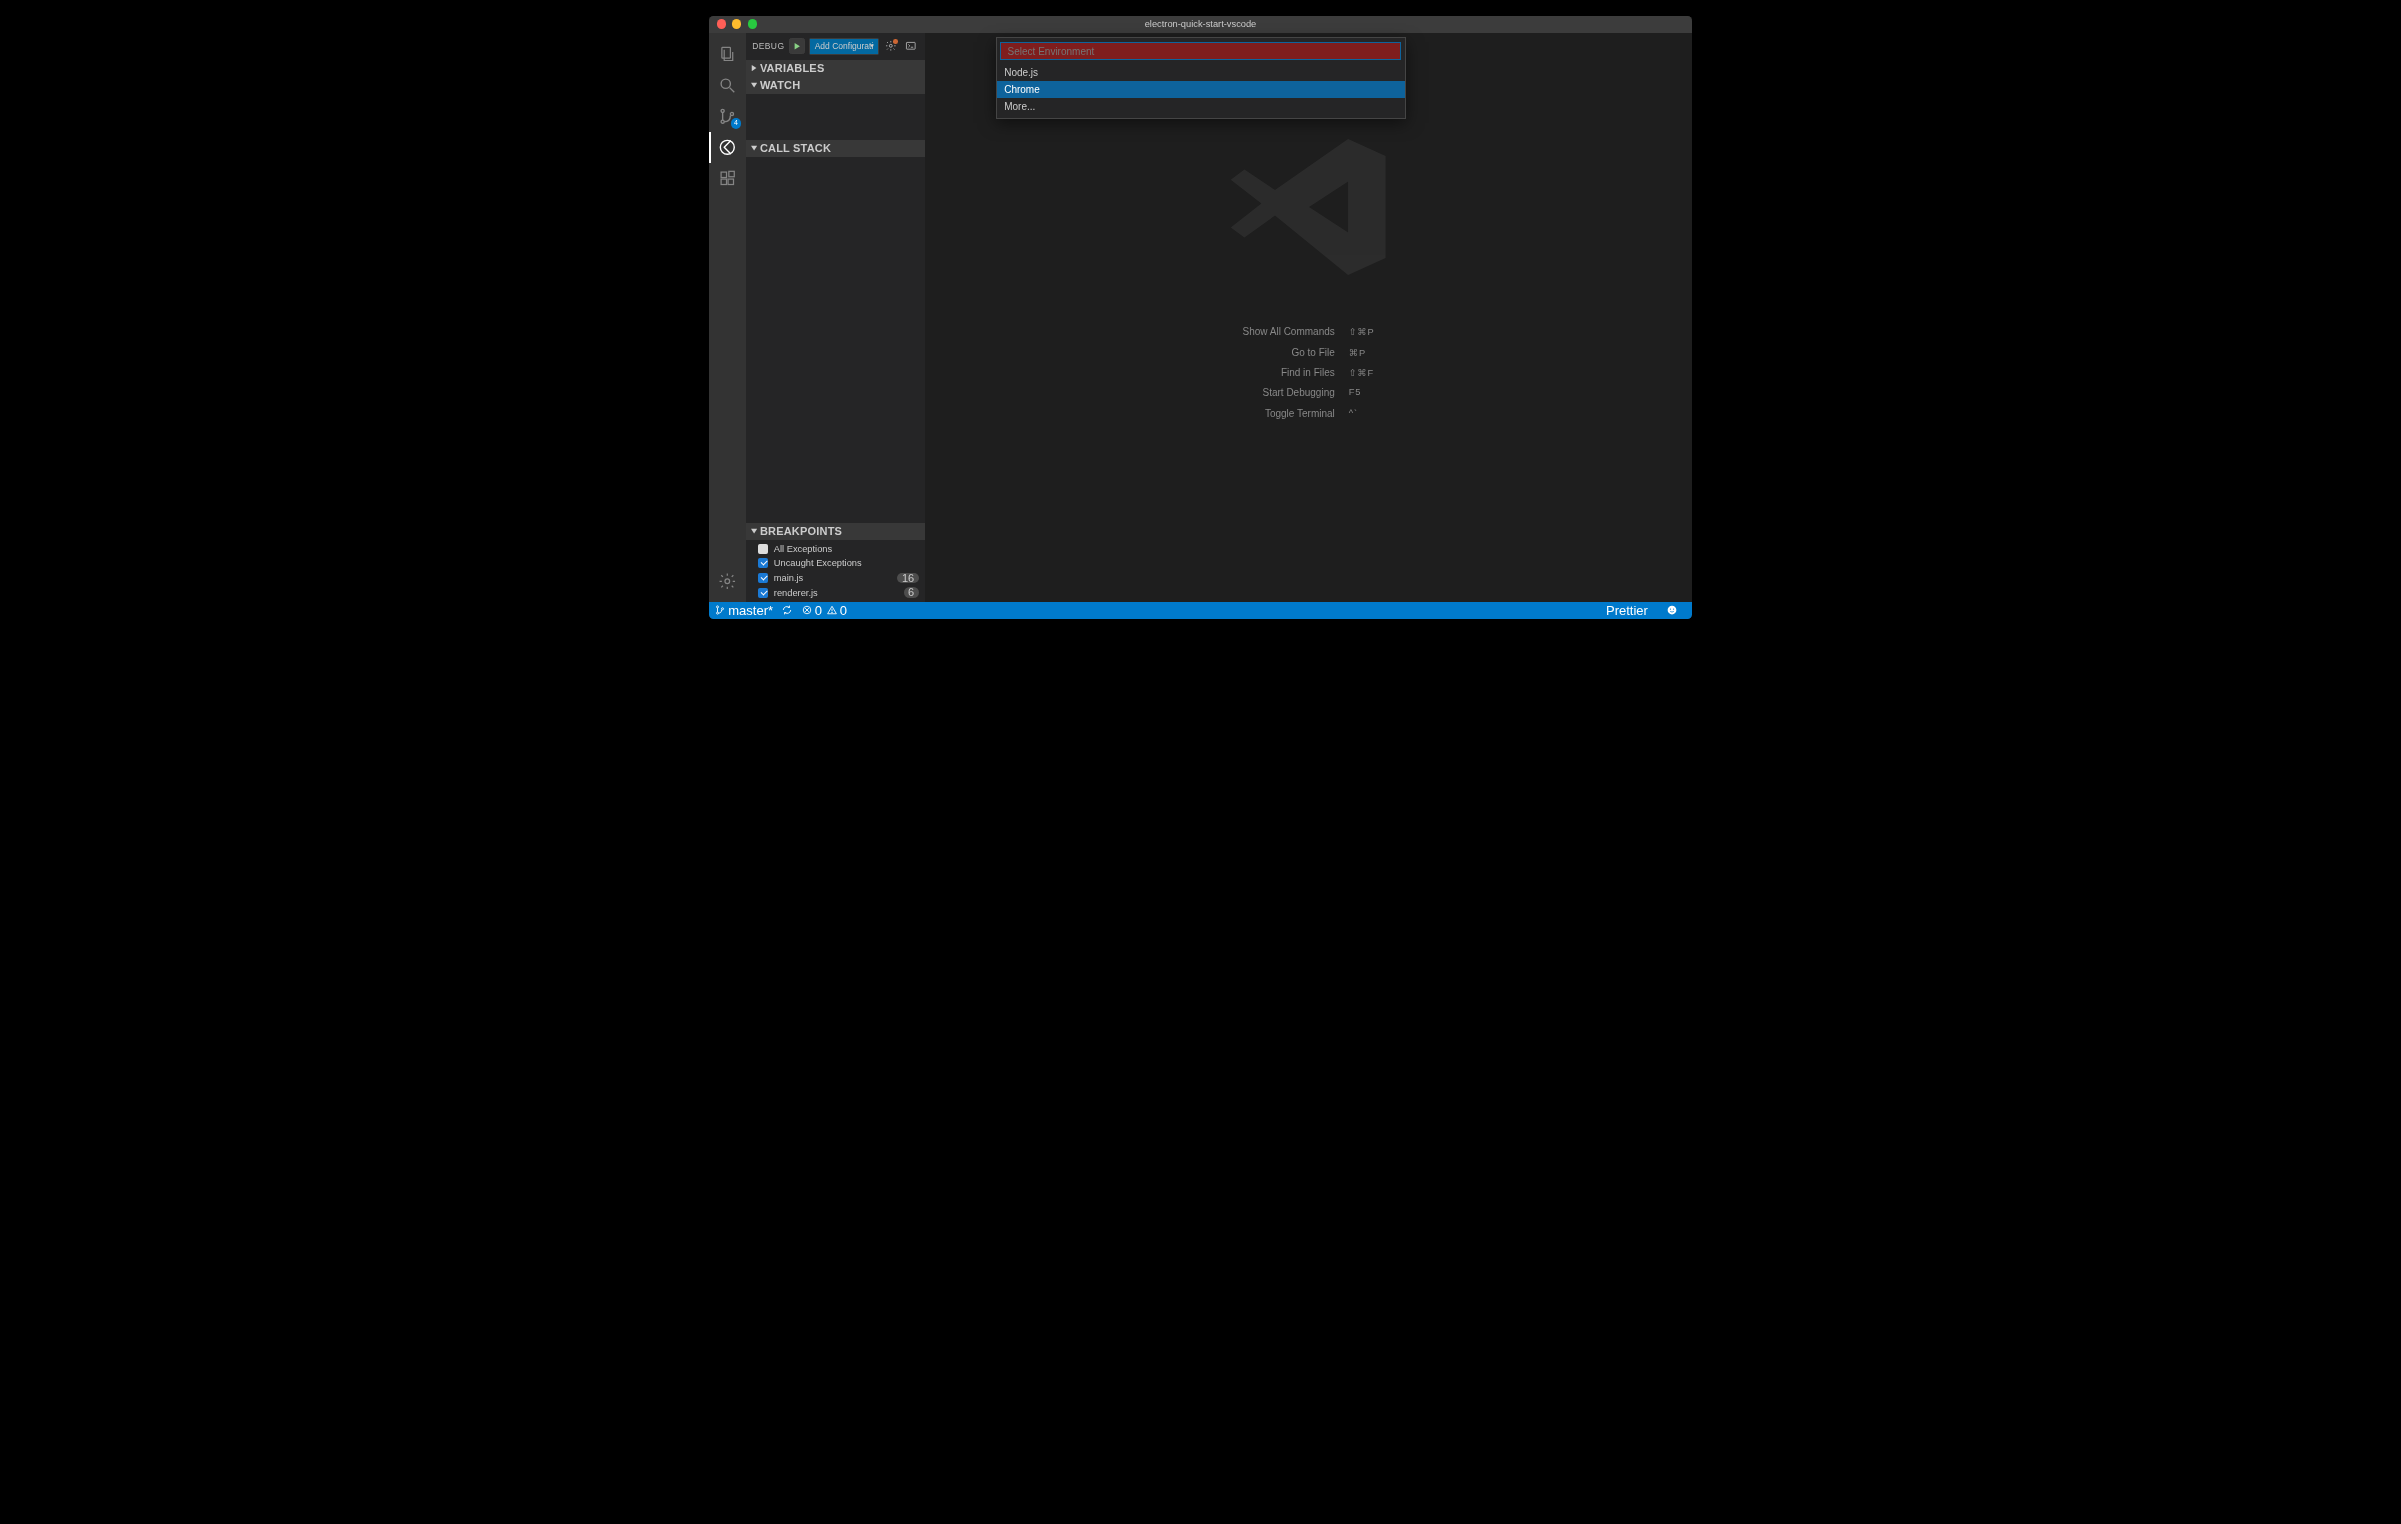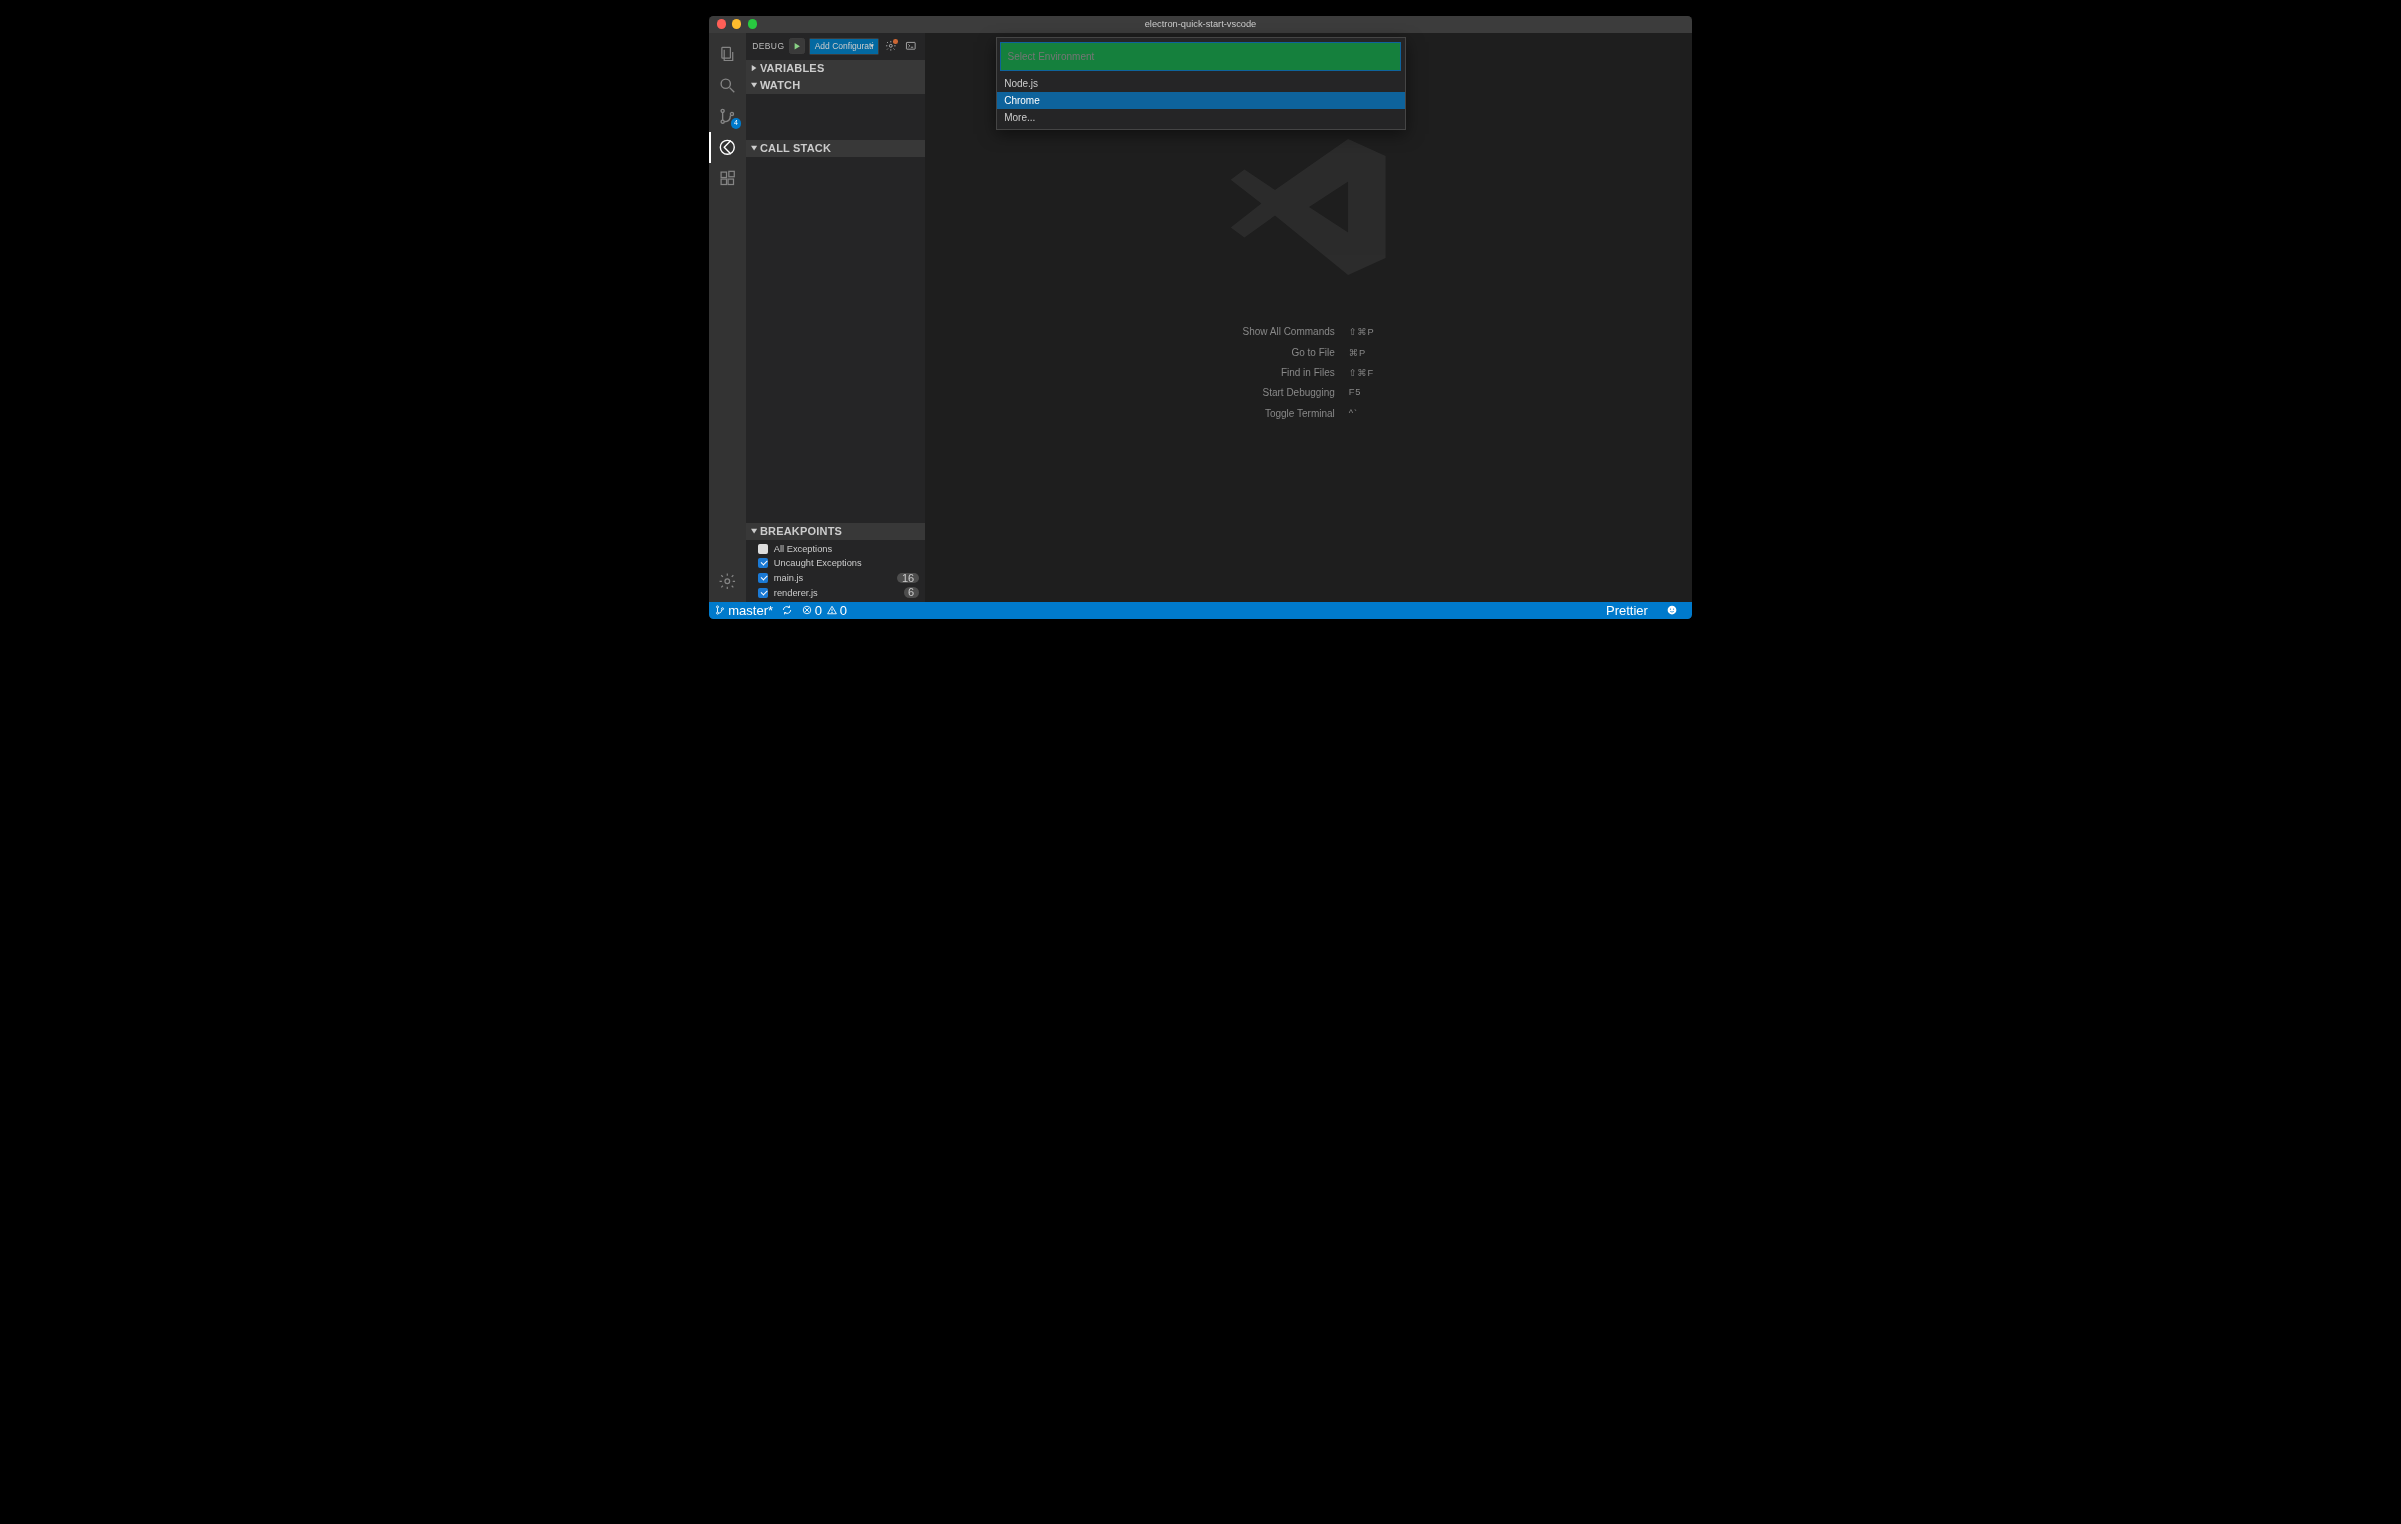--- a/index.html
+++ b/index.html
@@ -139,22 +139,22 @@
     .hints { display: grid; grid-template-columns: auto auto; column-gap: 14px; row-gap: 9.3px;}
     .hint-label { color: #888; font-size: 10px; text-align: right;}
     .hint-key { color: #888; font-size: 9.3px; letter-spacing: 0.8px;}
     
     .quickpick {
       position: absolute; top: 21.7px; left: 50%; transform: translateX(-50%);
       width: 410px; background: #252526; border: 0.8px solid #454545;
       box-shadow: 0 4.6px 15.5px rgba(0,0,0,.5); z-index: 10;
     }
     .qp-input {
-      margin: 3.9px; height: 29px; width: calc(100% - 7.7px);
-      background: #15803d; border: 0.8px solid #0e639c; color: #ccc;
+      margin: 3.9px; height: 18px; width: calc(100% - 7.7px);
+      background: #7f1d1d; border: 0.8px solid #0e639c; color: #ccc;
       padding: 0 6.2px; font-size: 10px; outline: none;
     }
     .qp-list { padding-bottom: 3.1px; }
     .qp-item {
       height: 17px; display:flex; align-items:center; padding: 0 7.7px;
       color: #ccc; font-size: 10px;
     }
     .qp-item.selected { background: #0e639c; color: #fff; }
     
     .statusbar {

